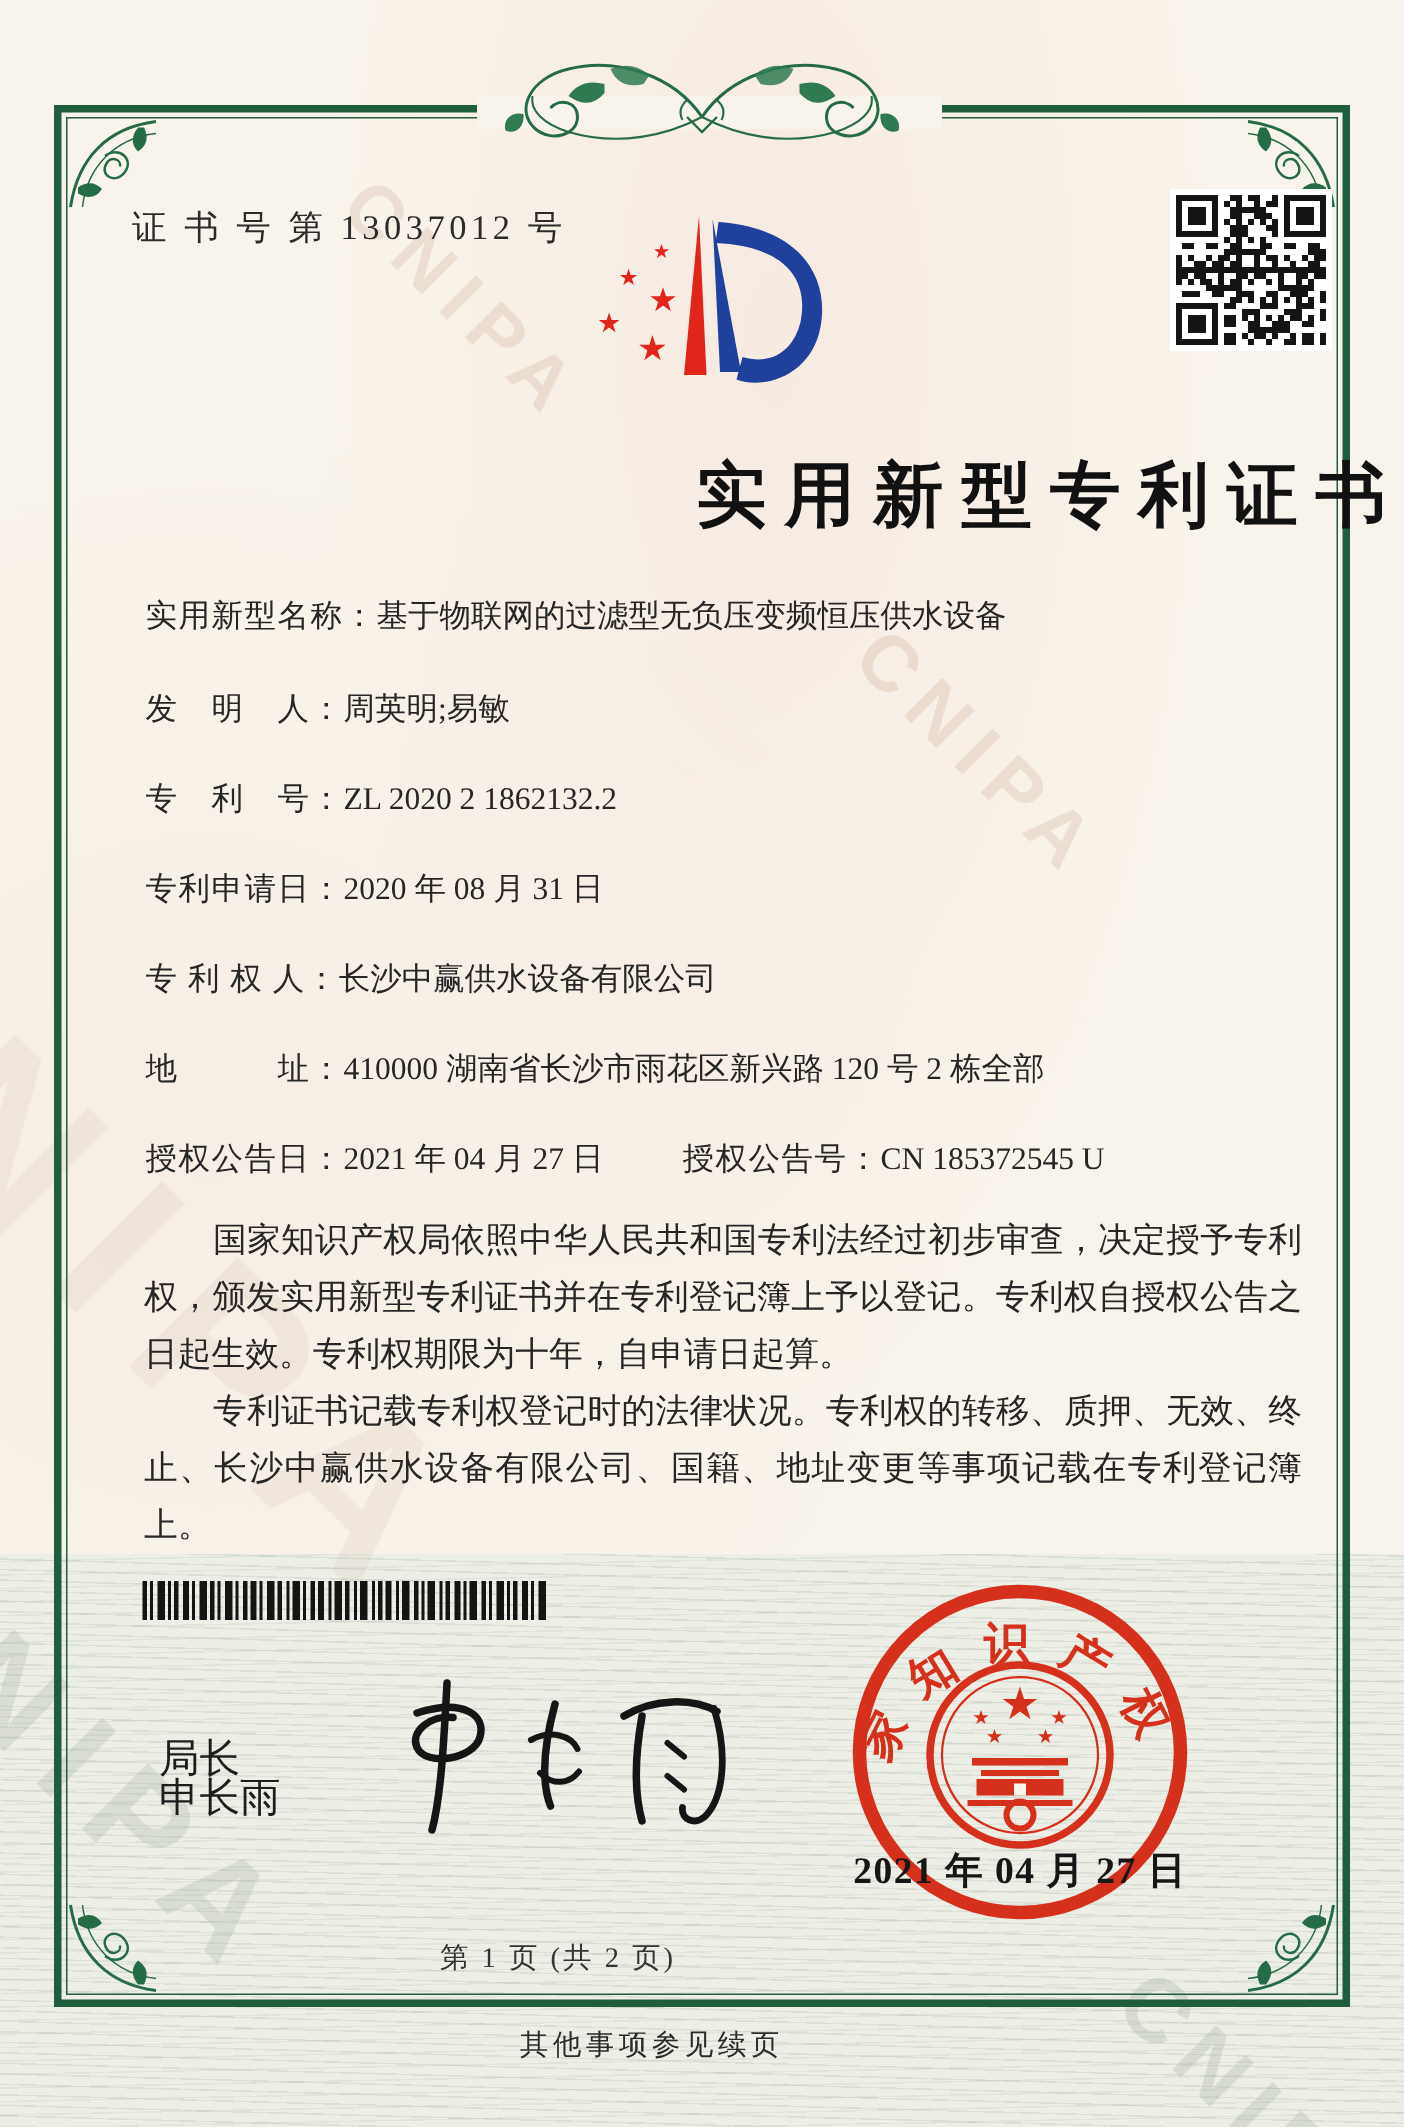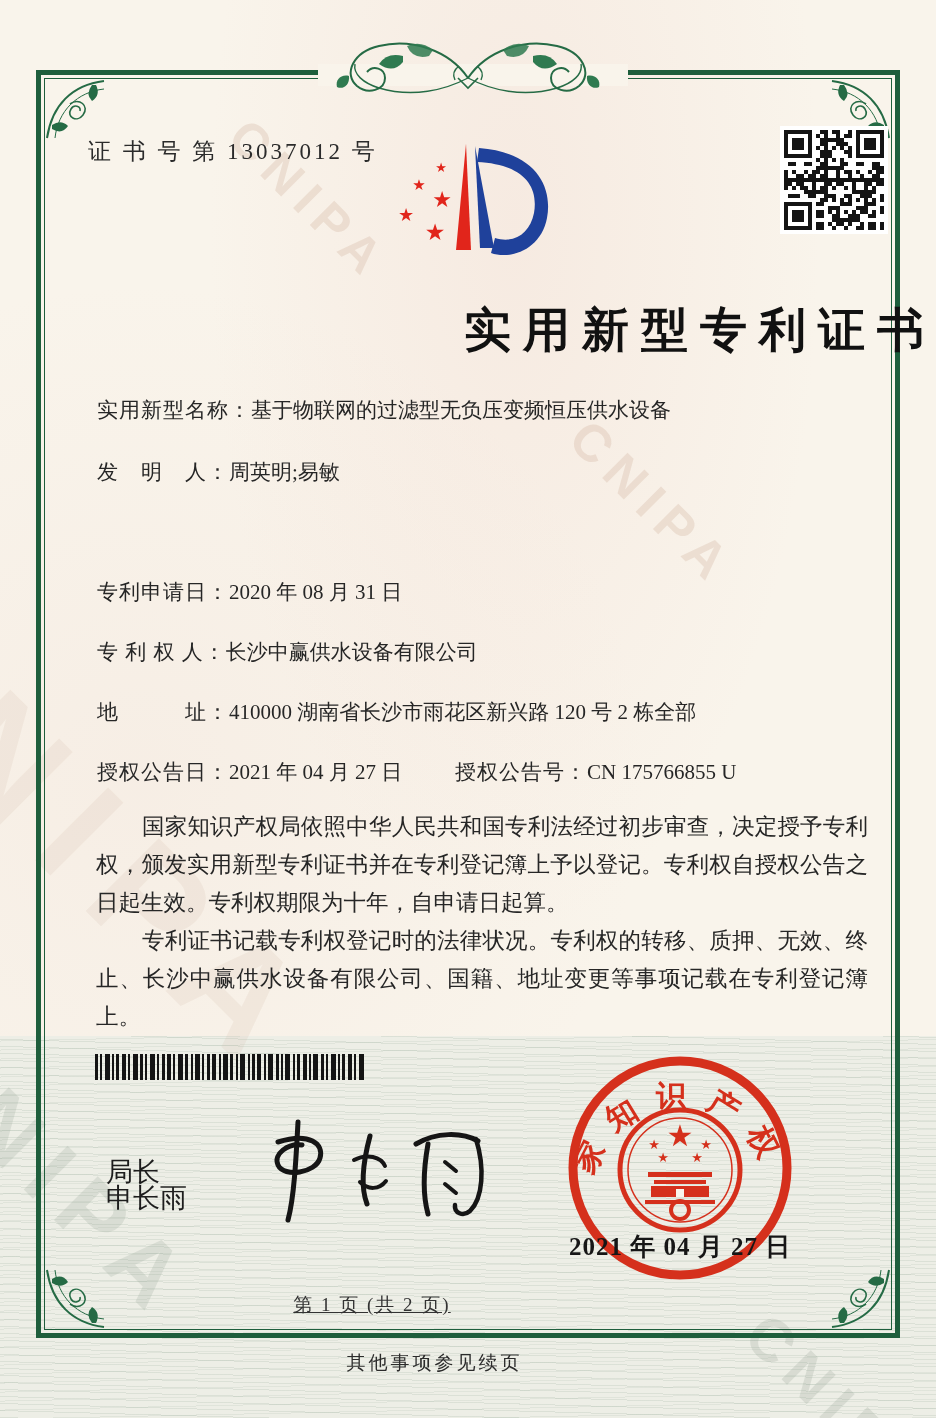--- a/index.html
+++ b/index.html
@@ -53,21 +53,21 @@
   
   .signer-role{position:absolute;left:106px;top:1134px;font-size:27px;font-family:"Liberation Sans",sans-serif;color:#1d1d1d;margin-top:20px;}
   .signer-name{position:absolute;left:106px;top:1180px;font-size:27px;font-family:"Liberation Sans",sans-serif;color:#1d1d1d;}
   .signature{position:absolute;left:248px;top:1110px;width:268px;height:118px;}
   
   .seal{position:absolute;left:566px;top:1054px;width:228px;height:228px;}
   .seal svg{position:absolute;left:0;top:0;}
   .seal-date{position:absolute;left:-18px;top:176px;width:264px;text-align:center;font-size:25px;
         font-weight:bold;color:#161616;letter-spacing:1px;white-space:nowrap;}
   
-  .page-no{position:absolute;left:0;top:1292px;width:744px;text-align:center;font-size:19px;letter-spacing:2px;color:#333;text-decoration:underline;}
+  .page-no{position:absolute;left:0;top:1292px;width:744px;text-align:center;font-size:19px;letter-spacing:2px;color:#333;}
   .continuation{position:absolute;left:0;top:1350px;width:869px;text-align:center;font-size:19px;letter-spacing:3px;color:#2b2b2b;}
 </style>
 </head>
 <body>
 
 <div class="page">
 
   <div class="wave-band"></div>
 
   <div class="watermark wm1">CNIPA</div>
@@ -380,32 +380,35 @@
     </svg>
 
   <h1 class="title">实用新型专利证书</h1>
 
   <div class="field-row" style="top:396px">
     <span class="lab">实用新型名称：</span><span>基于物联网的过滤型无负压变频恒压供水设备</span>
   </div>
   <div class="field-row" style="top:458px">
     <span class="lab">发　明　人：</span><span>周英明;易敏</span>
   </div>
+  <div class="field-row" style="top:518px">
+    <span class="lab">专　利　号：</span><span>ZL 2020 2 1862132.2</span>
+  </div>
   <div class="field-row" style="top:578px">
     <span class="lab">专利申请日：</span><span>2020 年 08 月 31 日</span>
   </div>
   <div class="field-row" style="top:638px">
     <span class="lab">专 利 权 人：</span><span>长沙中赢供水设备有限公司</span>
   </div>
   <div class="field-row" style="top:698px">
     <span class="lab">地　　　址：</span><span>410000  湖南省长沙市雨花区新兴路 120 号 2 栋全部</span>
   </div>
   <div class="field-row grant-row" style="top:758px">
     <span><span class="lab">授权公告日：</span><span>2021 年 04 月 27 日</span></span>
-    <span class="half2"><span class="lab">授权公告号：</span><span>CN 175766855 U</span></span>
+    <span class="half2"><span class="lab">授权公告号：</span><span>CN 185372545 U</span></span>
   </div>
 
   <div class="paras">
     <p>国家知识产权局依照中华人民共和国专利法经过初步审查，决定授予专利权，颁发实用新型专利证书并在专利登记簿上予以登记。专利权自授权公告之日起生效。专利权期限为十年，自申请日起算。</p>
     <p>专利证书记载专利权登记时的法律状况。专利权的转移、质押、无效、终止、长沙中赢供水设备有限公司、国籍、地址变更等事项记载在专利登记簿上。</p>
   </div>
 
   <div class="barcode" id="barcode"><span style="width: 3px; margin-right: 2px;"></span><span style="width: 2px; margin-right: 3px;"></span><span style="width: 5px; margin-right: 2px;"></span><span style="width: 2px; margin-right: 2px;"></span><span style="width: 3px; margin-right: 3px;"></span><span style="width: 4px; margin-right: 2px;"></span><span style="width: 2px; margin-right: 3px;"></span><span style="width: 5px; margin-right: 2px;"></span><span style="width: 3px; margin-right: 2px;"></span><span style="width: 2px; margin-right: 3px;"></span><span style="width: 5px; margin-right: 2px;"></span><span style="width: 2px; margin-right: 3px;"></span><span style="width: 3px; margin-right: 2px;"></span><span style="width: 4px; margin-right: 2px;"></span><span style="width: 2px; margin-right: 3px;"></span><span style="width: 5px; margin-right: 2px;"></span><span style="width: 3px; margin-right: 3px;"></span><span style="width: 2px; margin-right: 2px;"></span><span style="width: 5px; margin-right: 2px;"></span><span style="width: 2px; margin-right: 3px;"></span><span style="width: 3px; margin-right: 2px;"></span><span style="width: 4px; margin-right: 3px;"></span><span style="width: 2px; margin-right: 2px;"></span><span style="width: 5px; margin-right: 2px;"></span><span style="width: 3px; margin-right: 3px;"></span><span style="width: 2px; margin-right: 2px;"></span><span style="width: 5px; margin-right: 3px;"></span><span style="width: 2px; margin-right: 2px;"></span><span style="width: 3px; margin-right: 2px;"></span><span style="width: 4px; margin-right: 3px;"></span><span style="width: 2px; margin-right: 2px;"></span><span style="width: 5px; margin-right: 3px;"></span><span style="width: 3px; margin-right: 2px;"></span><span style="width: 2px; margin-right: 2px;"></span><span style="width: 5px; margin-right: 3px;"></span><span style="width: 2px; margin-right: 2px;"></span><span style="width: 3px; margin-right: 3px;"></span><span style="width: 4px; margin-right: 2px;"></span><span style="width: 2px; margin-right: 2px;"></span><span style="width: 5px; margin-right: 3px;"></span><span style="width: 3px; margin-right: 2px;"></span><span style="width: 2px; margin-right: 3px;"></span><span style="width: 5px; margin-right: 2px;"></span><span style="width: 2px; margin-right: 2px;"></span><span style="width: 3px; margin-right: 3px;"></span><span style="width: 4px; margin-right: 2px;"></span><span style="width: 2px; margin-right: 3px;"></span><span style="width: 5px; margin-right: 2px;"></span></div>
 
   <div class="signer-role">局长</div>

